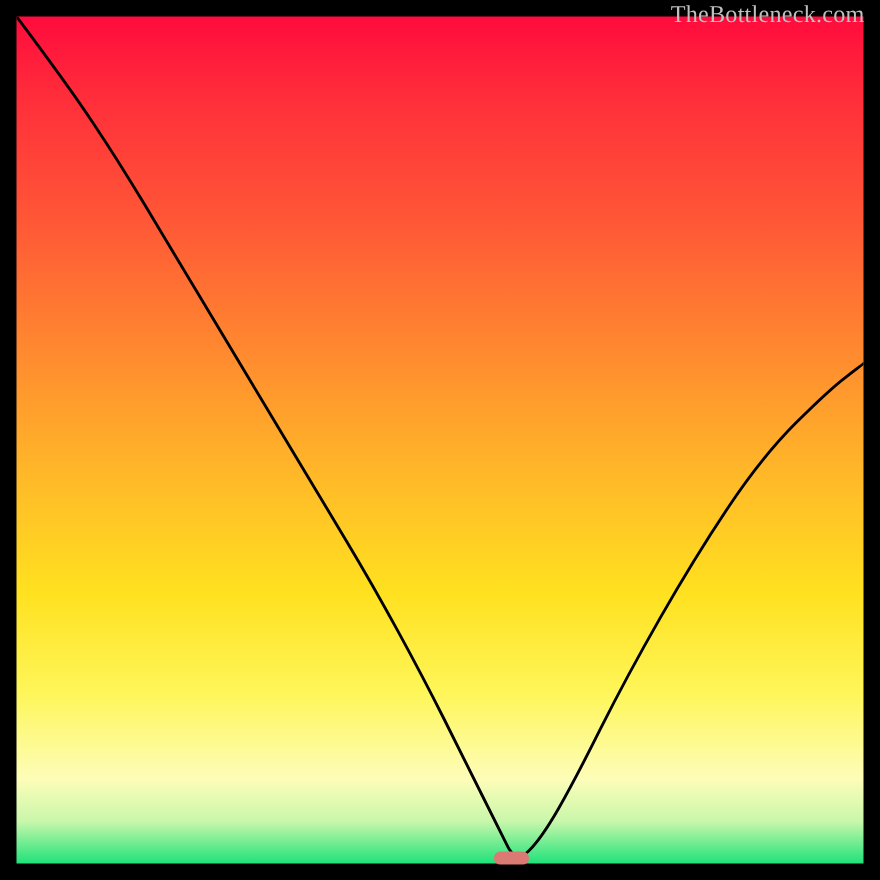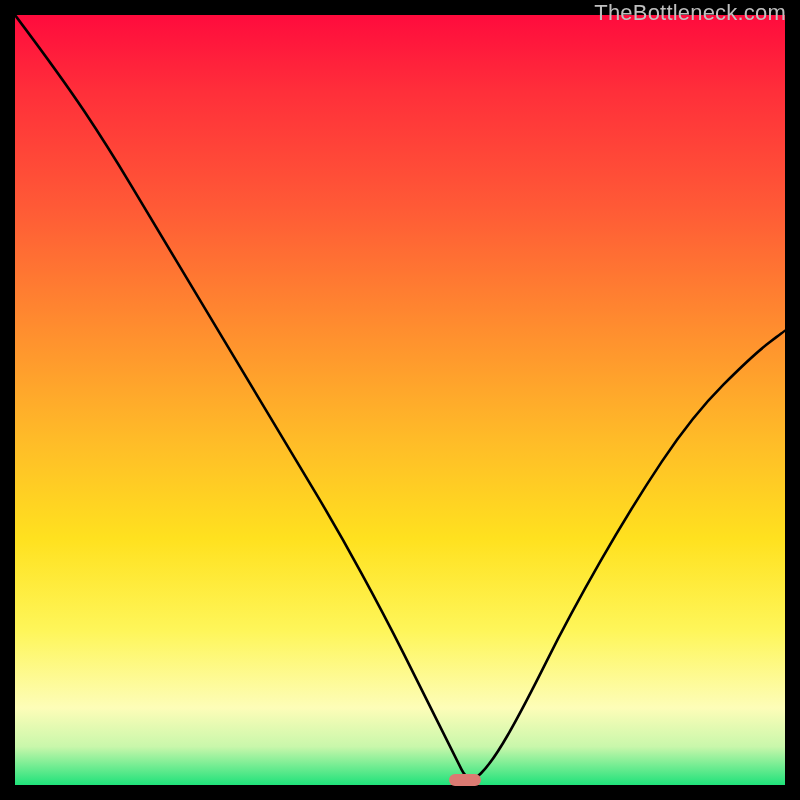--- a/index.html
+++ b/index.html
@@ -9,20 +9,21 @@
     height: 800px;
     background: #000;
     overflow: hidden;
     font-family: Arial, Helvetica, sans-serif;
   }
   .frame {
     position: relative;
     width: 800px;
     height: 780px;
     background: #000;
+    font-family: Liberation Serif, serif;
   }
   .plot-area {
     position: absolute;
     left: 15px;
     top: 15px;
     width: 770px;
     height: 770px;
     
     background: linear-gradient(
       to bottom,

